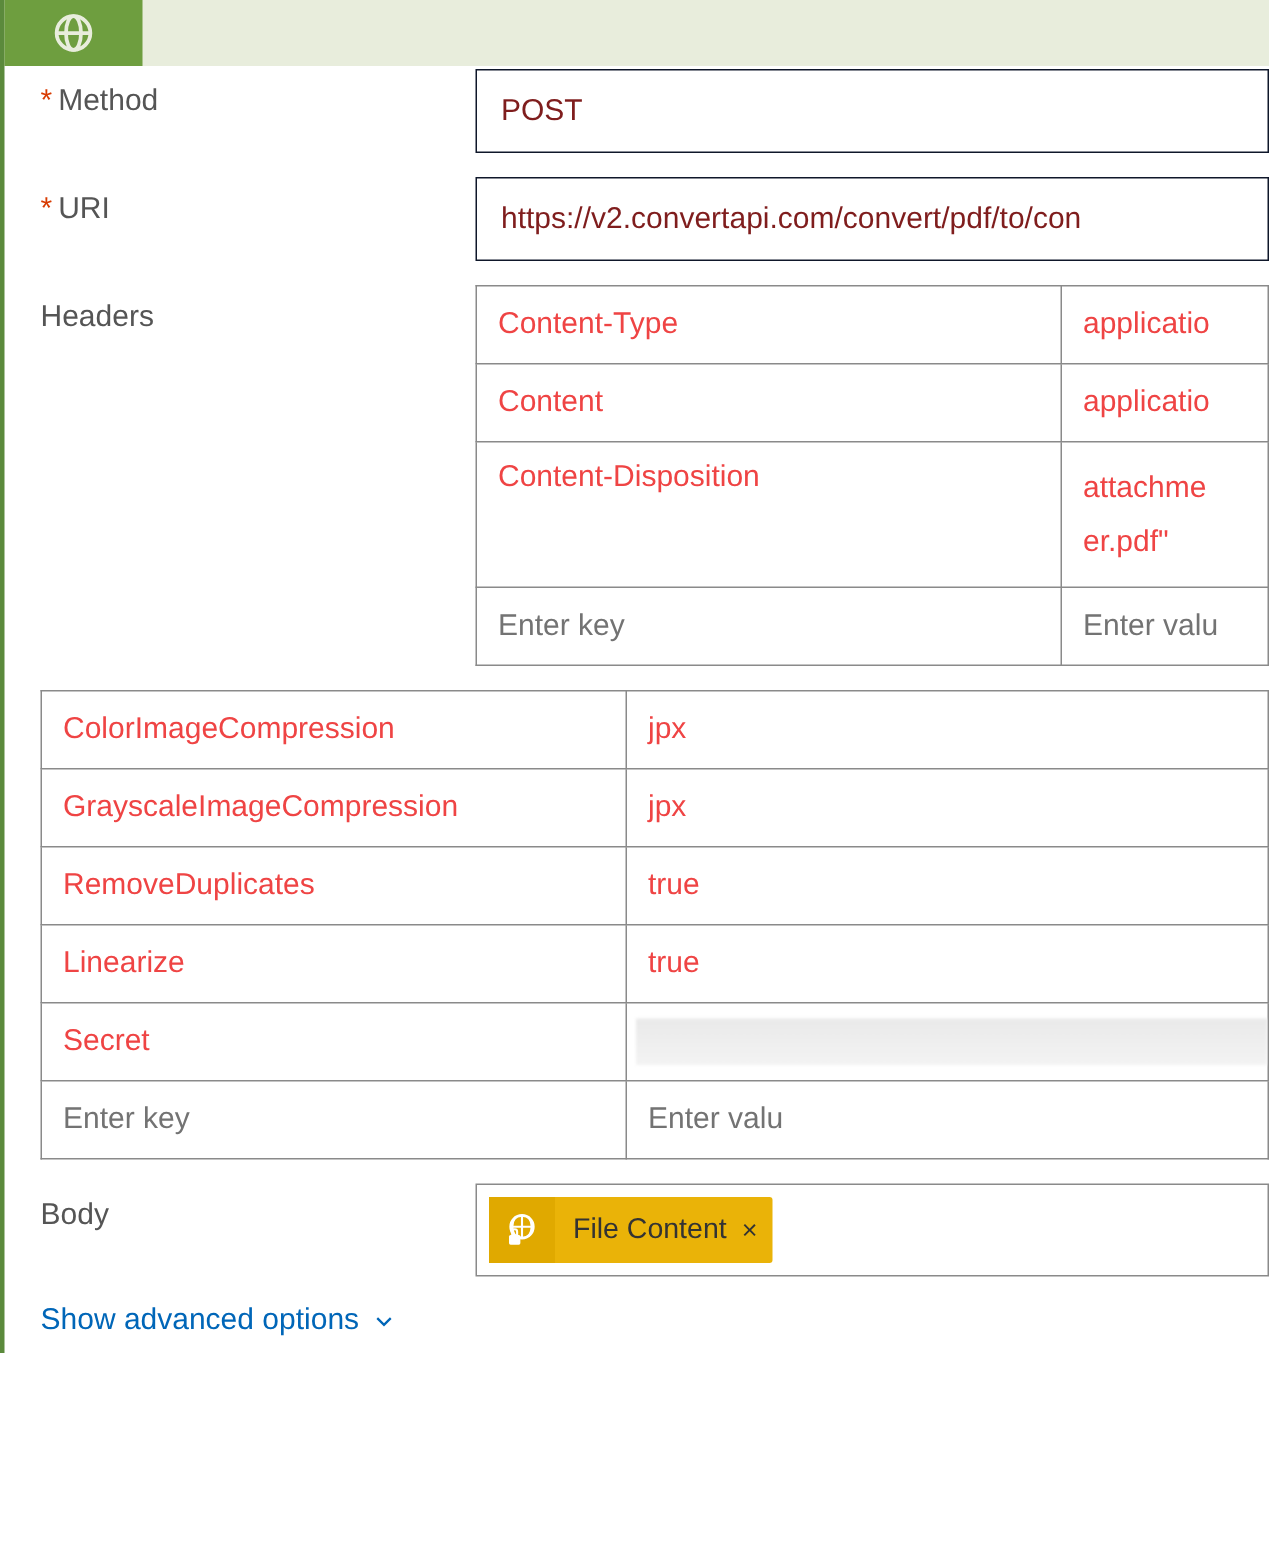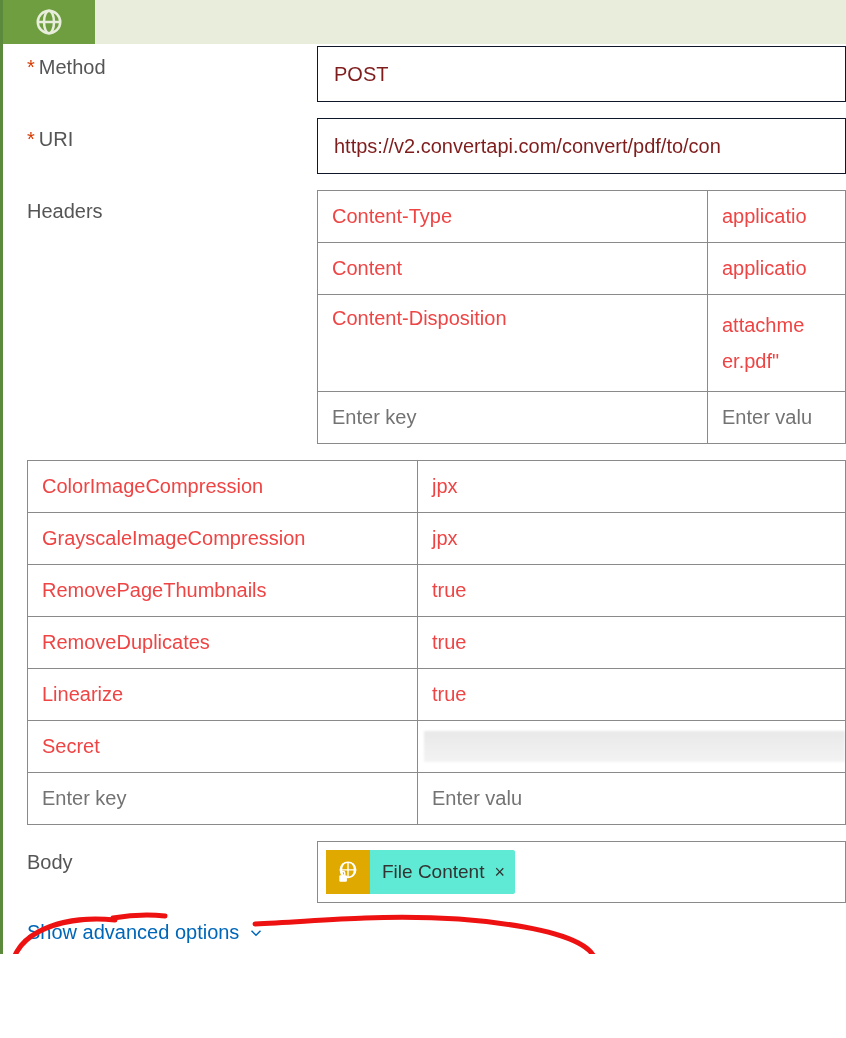--- a/index.html
+++ b/index.html
@@ -87,21 +87,21 @@
     .body-field {
       border: 1px solid #8a8a8a;
       padding: 8px;
       min-height: 60px;
       display: flex;
       align-items: center;
     }
     .token {
       display: inline-flex;
       align-items: center;
-      background: #5eead4;
+      background: #eab308;
       height: 44px;
       padding-right: 10px;
       border-radius: 2px;
     }
     .token-icon {
       width: 44px;
       height: 44px;
       background: #e0a900;
       display: flex;
       align-items: center;
@@ -195,24 +195,20 @@
             <col>
           </colgroup>
         <tbody>
             <tr>
               <td>ColorImageCompression</td>
               <td>jpx</td>
             </tr>
         <tr>
               <td>GrayscaleImageCompression</td>
               <td>jpx</td>
-            </tr>
-        <tr>
-              <td>RemovePageThumbnails</td>
-              <td>true</td>
             </tr>
         <tr>
               <td>RemoveDuplicates</td>
               <td>true</td>
             </tr>
         <tr>
               <td>Linearize</td>
               <td>true</td>
             </tr>
         <tr>

